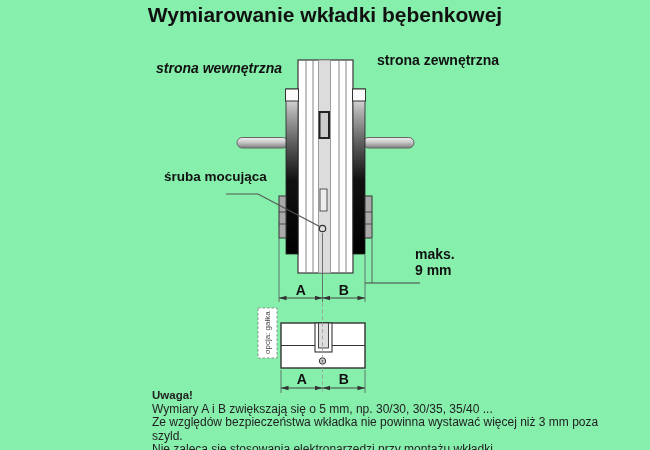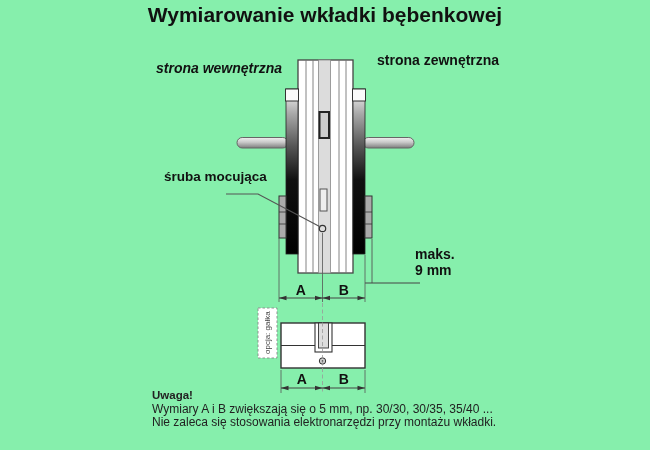--- a/index.html
+++ b/index.html
@@ -148,16 +148,17 @@
   <div class="abs dim" style="left:300.75px;top:282px;">A</div>
   <div class="abs dim" style="left:343.75px;top:282px;">B</div>
   <div class="abs dim" style="left:301.75px;top:371px;">A</div>
   <div class="abs dim" style="left:343.75px;top:371px;">B</div>
 
   <div class="abs option-label">opcja: gałka</div>
 
   <div class="abs notes">
     <div class="heading">Uwaga!</div>
     <div class="nline">Wymiary A i B zwiększają się o 5 mm, np. 30/30, 30/35, 35/40 ...</div>
+    <div class="nline">Ze względów bezpieczeństwa wkładka nie powinna wystawać więcej niż 3 mm poza szyld.</div>
     <div class="nline">Nie zaleca się stosowania elektronarzędzi przy montażu wkładki.</div>
   </div>
 
 </div>
 
 </body></html>

